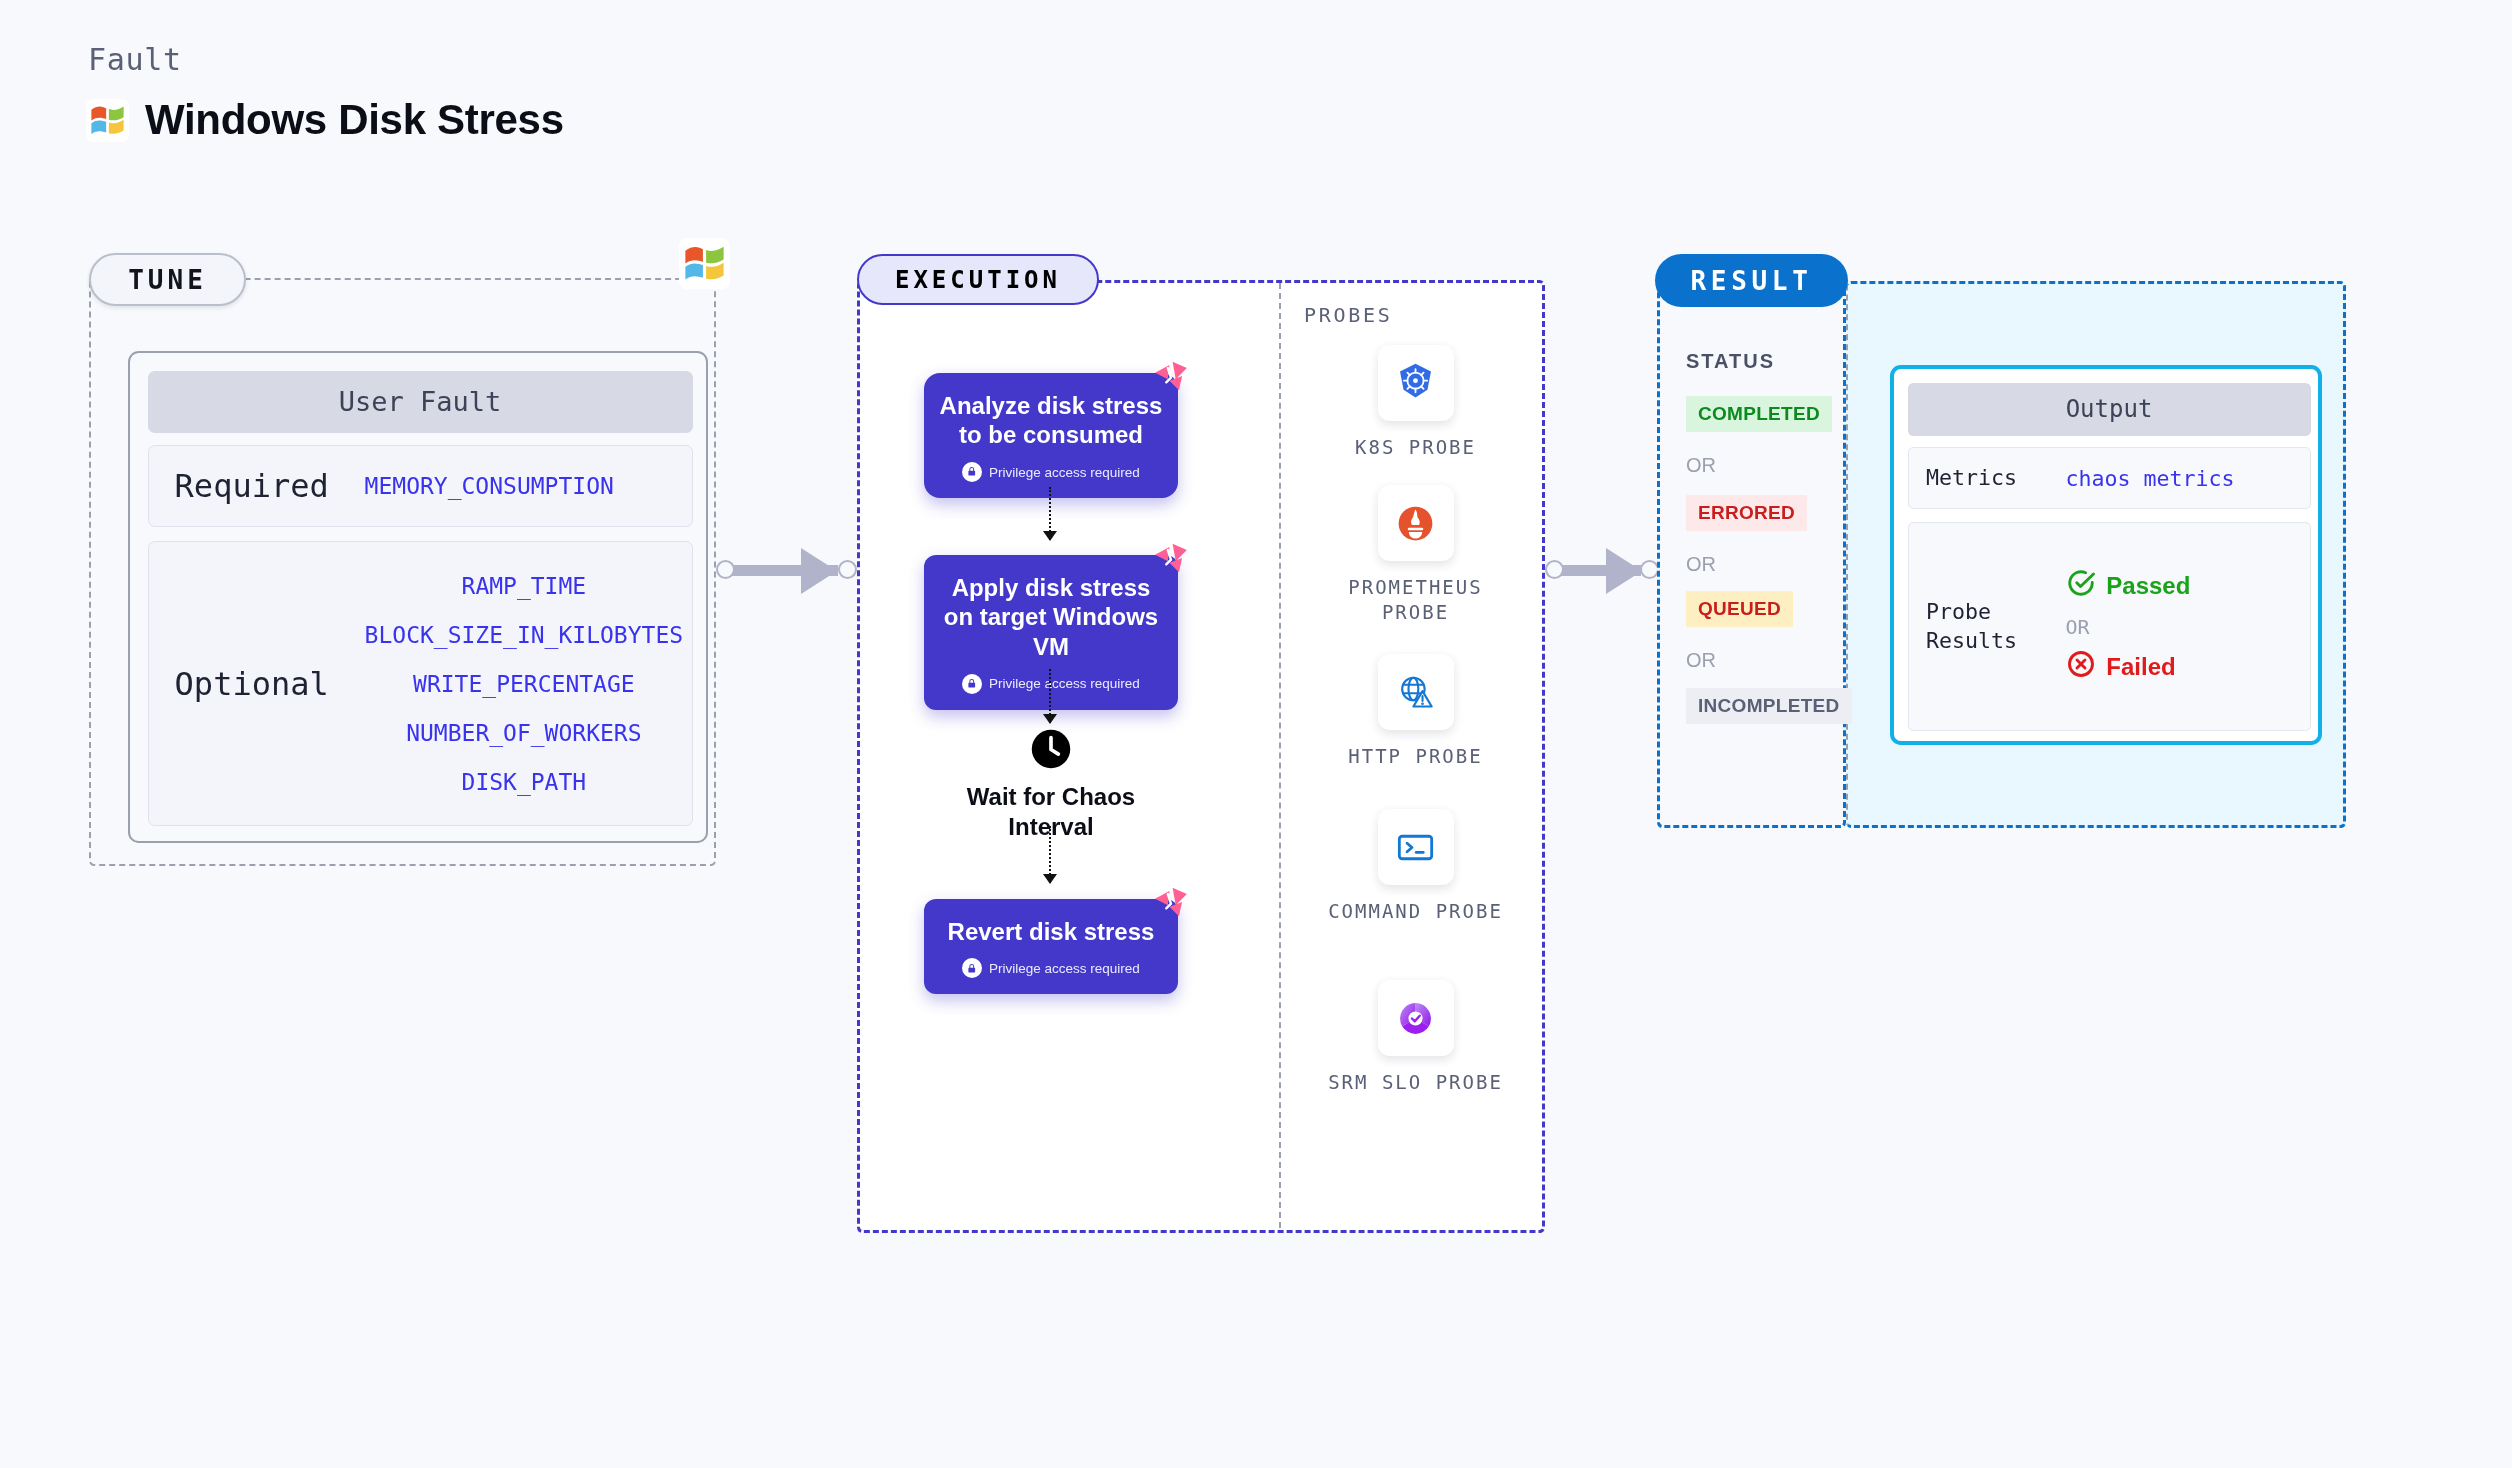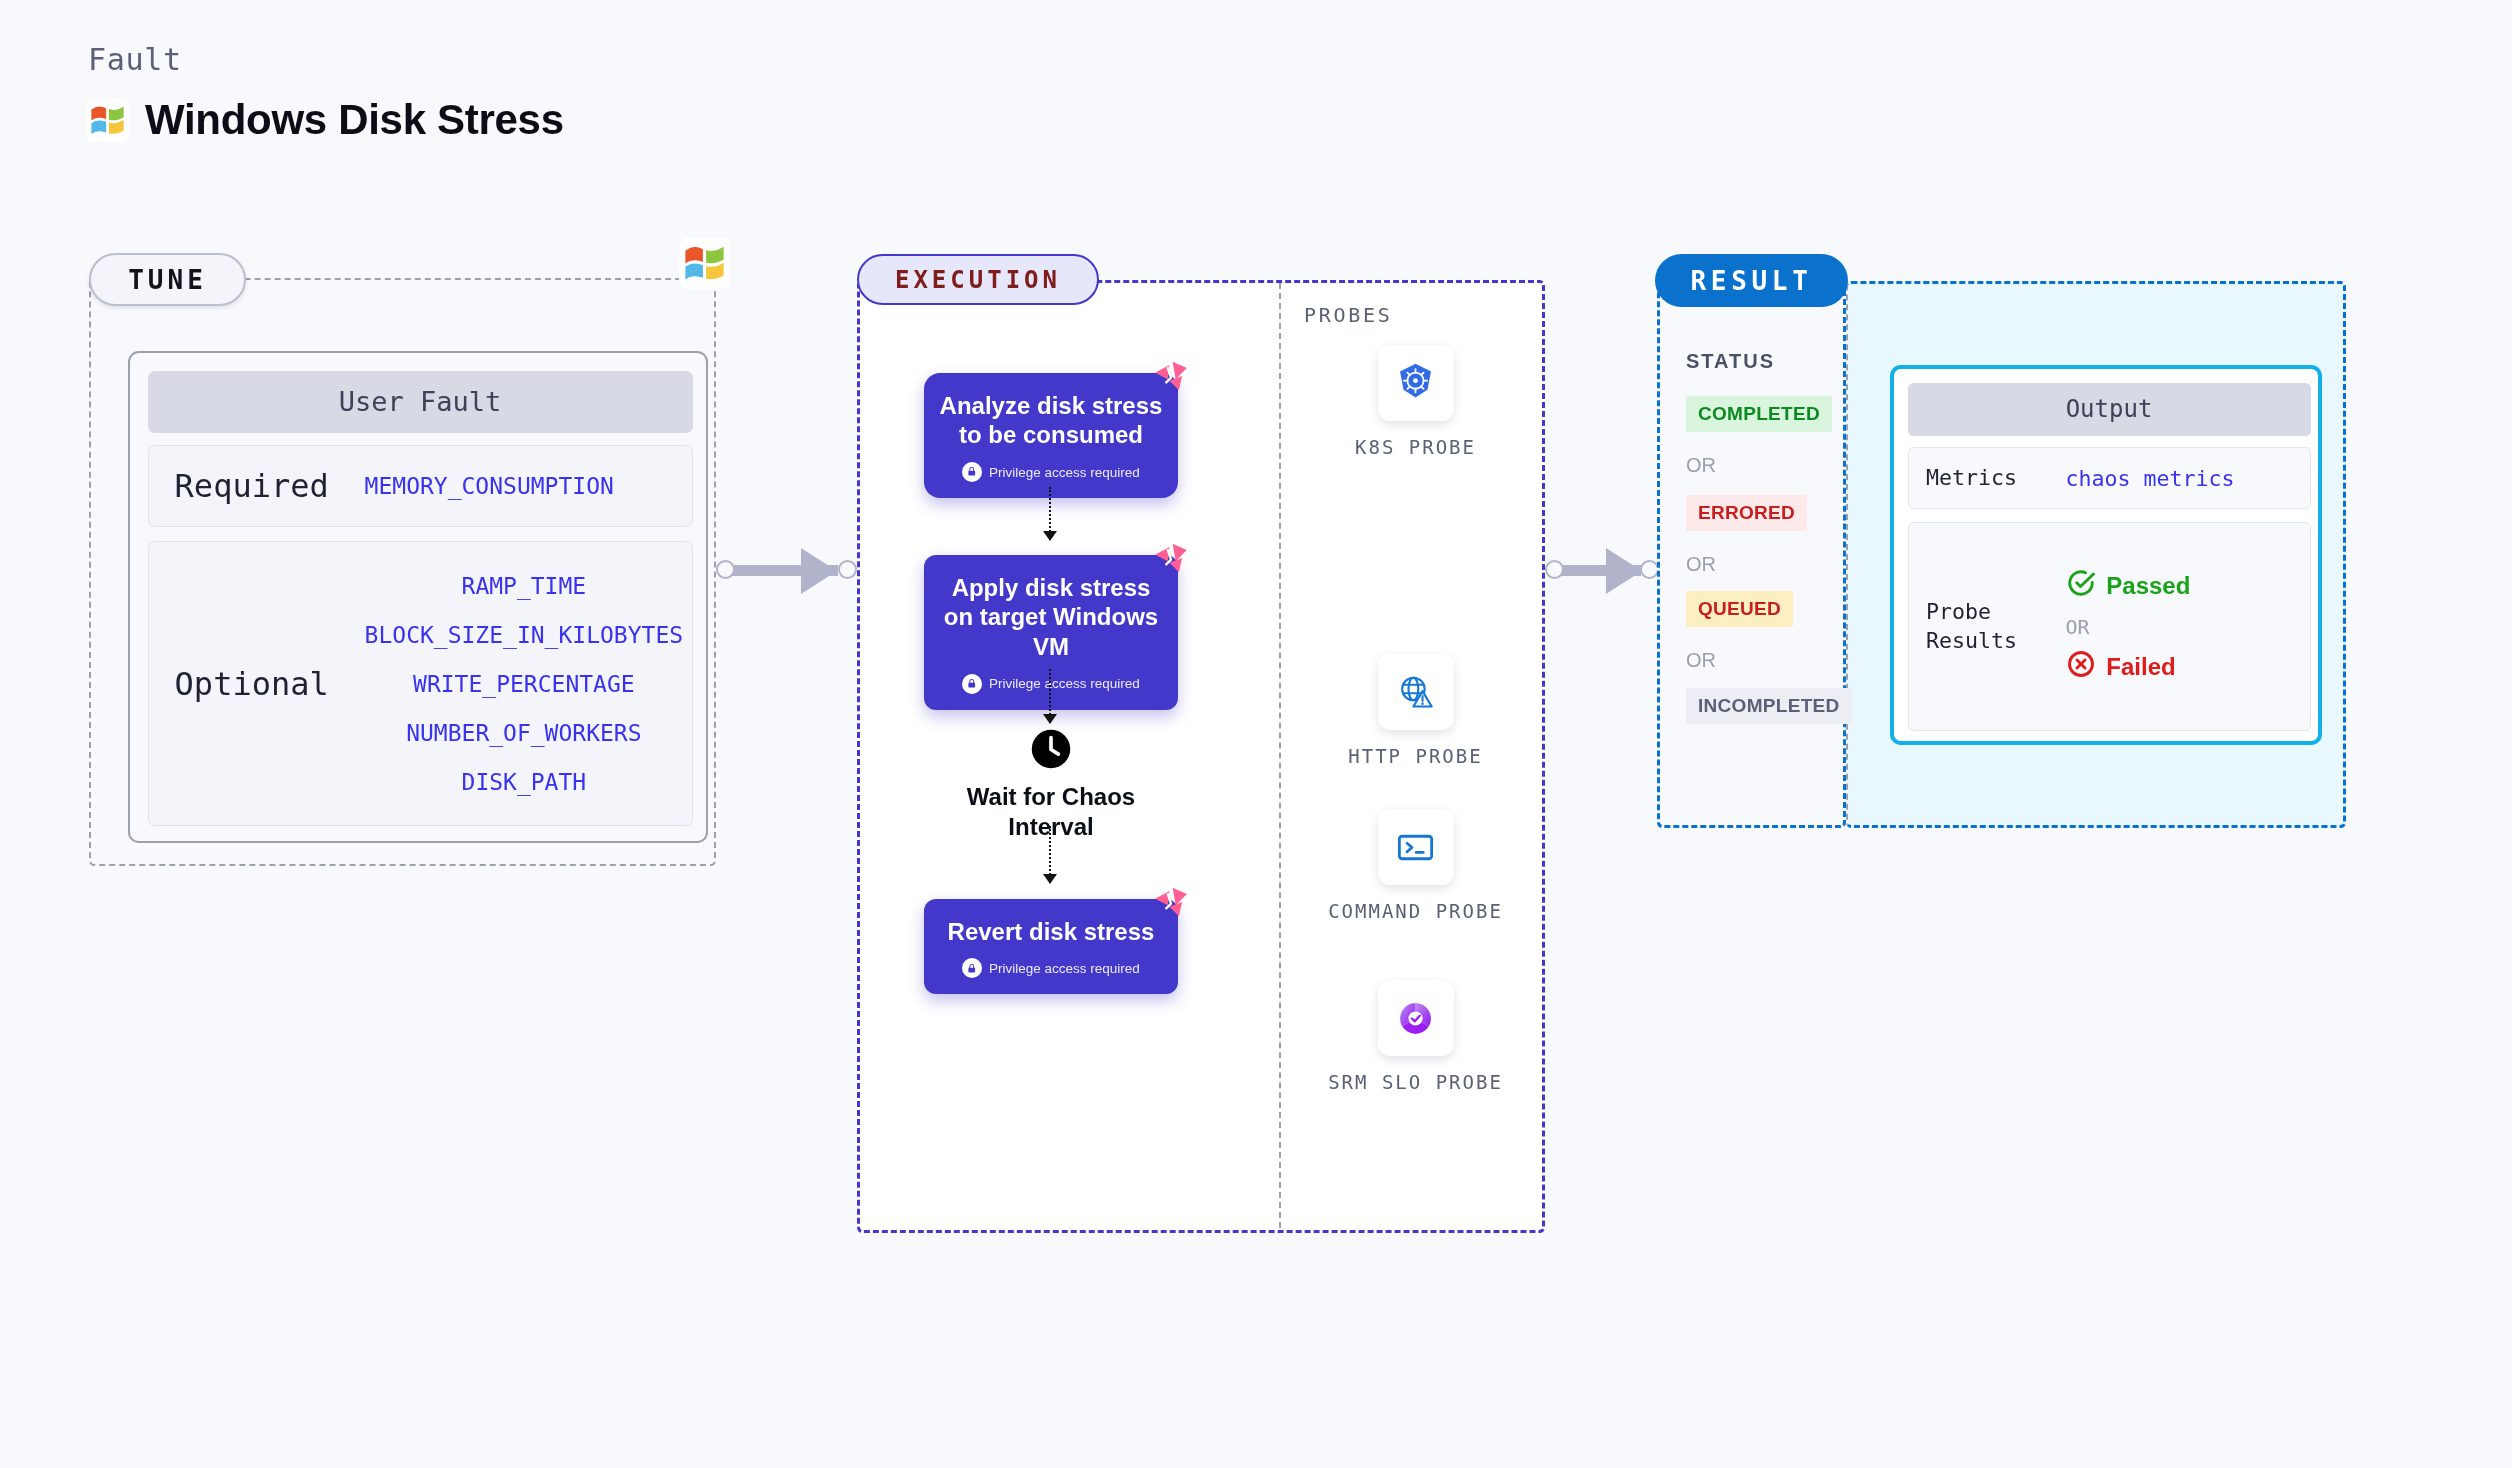--- a/index.html
+++ b/index.html
@@ -32,21 +32,21 @@
   }
   .lbl-tune {
     left: 89px; top: 253px; width: 157px; height: 53px;
     background: #f3f5fa; border: 2px solid #b9bfcc; color: #12141c;
     font-size: 26px; letter-spacing: 4px;
     box-shadow: 0 2px 4px rgba(20,24,40,.10);
     text-align: center;
   }
   .lbl-exec {
     left: 857px; top: 254px; width: 242px; height: 51px;
-    background: #e6e7fb; border: 2.7px solid #4338ca; color: #7f1d1d;
+    background: #e6e7fb; border: 2.7px solid #4338ca; color: #000000;
     font-size: 24px; letter-spacing: 4px;
   }
   .lbl-result {
     left: 1655px; top: 254px; width: 193px; height: 53px;
     background: #0a72cd; border: none; color: #ffffff;
     font-size: 26px; letter-spacing: 4.7px;
   }
 
   .dash-box { position: absolute; border-radius: 5.4px; }
   .tune-box {
@@ -378,20 +378,31 @@
         <g stroke="#fff" stroke-width="2.6" fill="none" stroke-linecap="round">
           <circle cx="32" cy="28" r="3.4" fill="#fff" stroke="none"></circle>
           <circle cx="32" cy="28" r="11.5"></circle>
           <path d="M32 16.5v-5M32 39.5v5M20.5 28h-5M43.5 28h5M24 20l-3.5-3.5M40 20l3.5-3.5M24 36l-3.5 3.5M40 36l3.5 3.5"></path>
         </g>
       </svg>
     </div>
     <div class="probe-name">K8S PROBE</div>
   </div>
 
+  <div class="probe-item pi1">
+    <div class="probe-tile">
+      <svg width="45" height="45" viewBox="0 0 64 64">
+        <circle cx="32" cy="32" r="24" fill="#e6522c"></circle>
+        <path d="M32 12c4 6 1 9 4 13 2.6 3.4 2.5 6.8 1 9H27c-1.6-2.4-2-6 .5-9.4C30 21 29 17 32 12z" fill="#fff"></path>
+        <rect x="21" y="38" width="22" height="3.6" rx="1.8" fill="#fff"></rect>
+        <path d="M22.5 44h19a9.5 9.5 0 0 1-19 0z" fill="#fff"></path>
+      </svg>
+    </div>
+    <div class="probe-name">PROMETHEUS PROBE</div>
+  </div>
 
   <div class="probe-item pi2">
     <div class="probe-tile">
       <svg width="45" height="45" viewBox="0 0 64 64">
         <g stroke="#1477d4" stroke-width="3" fill="none">
           <circle cx="29" cy="27" r="16"></circle>
           <ellipse cx="29" cy="27" rx="7" ry="16"></ellipse>
           <path d="M13.5 21h31M13.5 33h31"></path>
         </g>
         <path d="M42 30 L55 52 H29 Z" fill="#fff" stroke="#1477d4" stroke-width="3" stroke-linejoin="round"></path>

